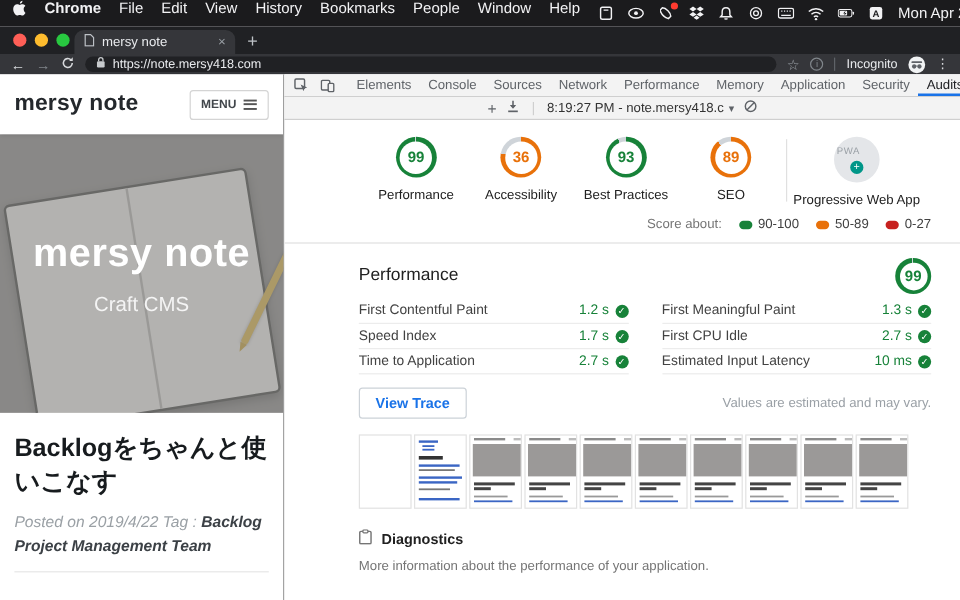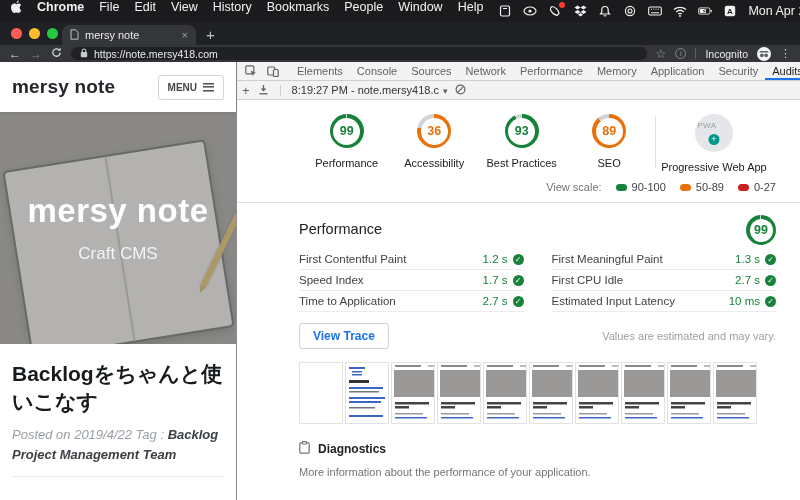--- a/index.html
+++ b/index.html
@@ -71,21 +71,21 @@
   .post-rule { border:0; border-top:1px solid #e7e7e7; margin-top:12px; }
 
   
   .devtools { flex:1; min-width:0; display:flex; flex-direction:column; background:#fff; }
   .dt-tabs { height:19px; flex:0 0 auto; background:#f3f3f3; border-bottom:1px solid #cfcfcf; display:flex; align-items:stretch; font-size:11px; color:#5f6368; padding:0 3px; }
   .dt-ic { display:flex; align-items:center; padding:0 5px; }
   .dt-sep { width:1px; background:#cfcfcf; margin:3px 3px; }
   .dt-tab { display:flex; align-items:center; padding:0 7px; white-space:nowrap; }
   .dt-tab.active { color:#202124; box-shadow:inset 0 -2px 0 #1a73e8; }
 
-  .dt-audittoolbar { height:19px; flex:0 0 auto; background:#f3f3f3; border-bottom:1px solid #cfcfcf; display:flex; align-items:center; gap:8px; padding:0 5px; font-size:11px; color:#333; }
+  .dt-audittoolbar { height:19px; flex:0 0 auto; background:#f3f3f3; border-bottom:1px solid #cfcfcf; display:flex; align-items:center; gap:8px; padding:0 16px; font-size:11px; color:#333;justify-content:center; }
   .plus-icon::before { content:"+"; font-size:13px; color:#5f6368; }
   .run-select { display:flex; align-items:center; gap:4px; color:#333; }
   .caret::before { content:"▾"; font-size:9px; color:#5f6368; }
 
   .dt-body { flex:1; min-height:0; overflow:hidden; }
 
   
   .scores-row { display:flex; align-items:flex-start; justify-content:space-between; padding:14px 30px 0 66px; }
   .score-item { width:92px; text-align:center; }
   .gauge { width:34px; height:34px; border-radius:50%; margin:0 auto; position:relative; background:conic-gradient(var(--c) calc(var(--p)*3.6deg), #cfd4d9 0); }
@@ -390,21 +390,21 @@
           <div class="pwa-item">
             <div class="pwa-badge">
               <div class="pwa-txt">PWA</div>
               <div class="pwa-plus"></div>
             </div>
             <div class="score-label">Progressive Web App</div>
           </div>
         </div>
 
         <div class="score-scale">
-          <span>View scale:</span>
+          <span>Score about:</span>
           <span class="range">
             <span class="range-pill" style="background-color: rgb(23, 130, 57);"></span>
             <span>90-100</span>
           </span>
           <span class="range">
             <span class="range-pill" style="background-color: rgb(232, 113, 10);"></span>
             <span>50-89</span>
           </span>
           <span class="range">
             <span class="range-pill" style="background-color: rgb(199, 34, 31);"></span>

